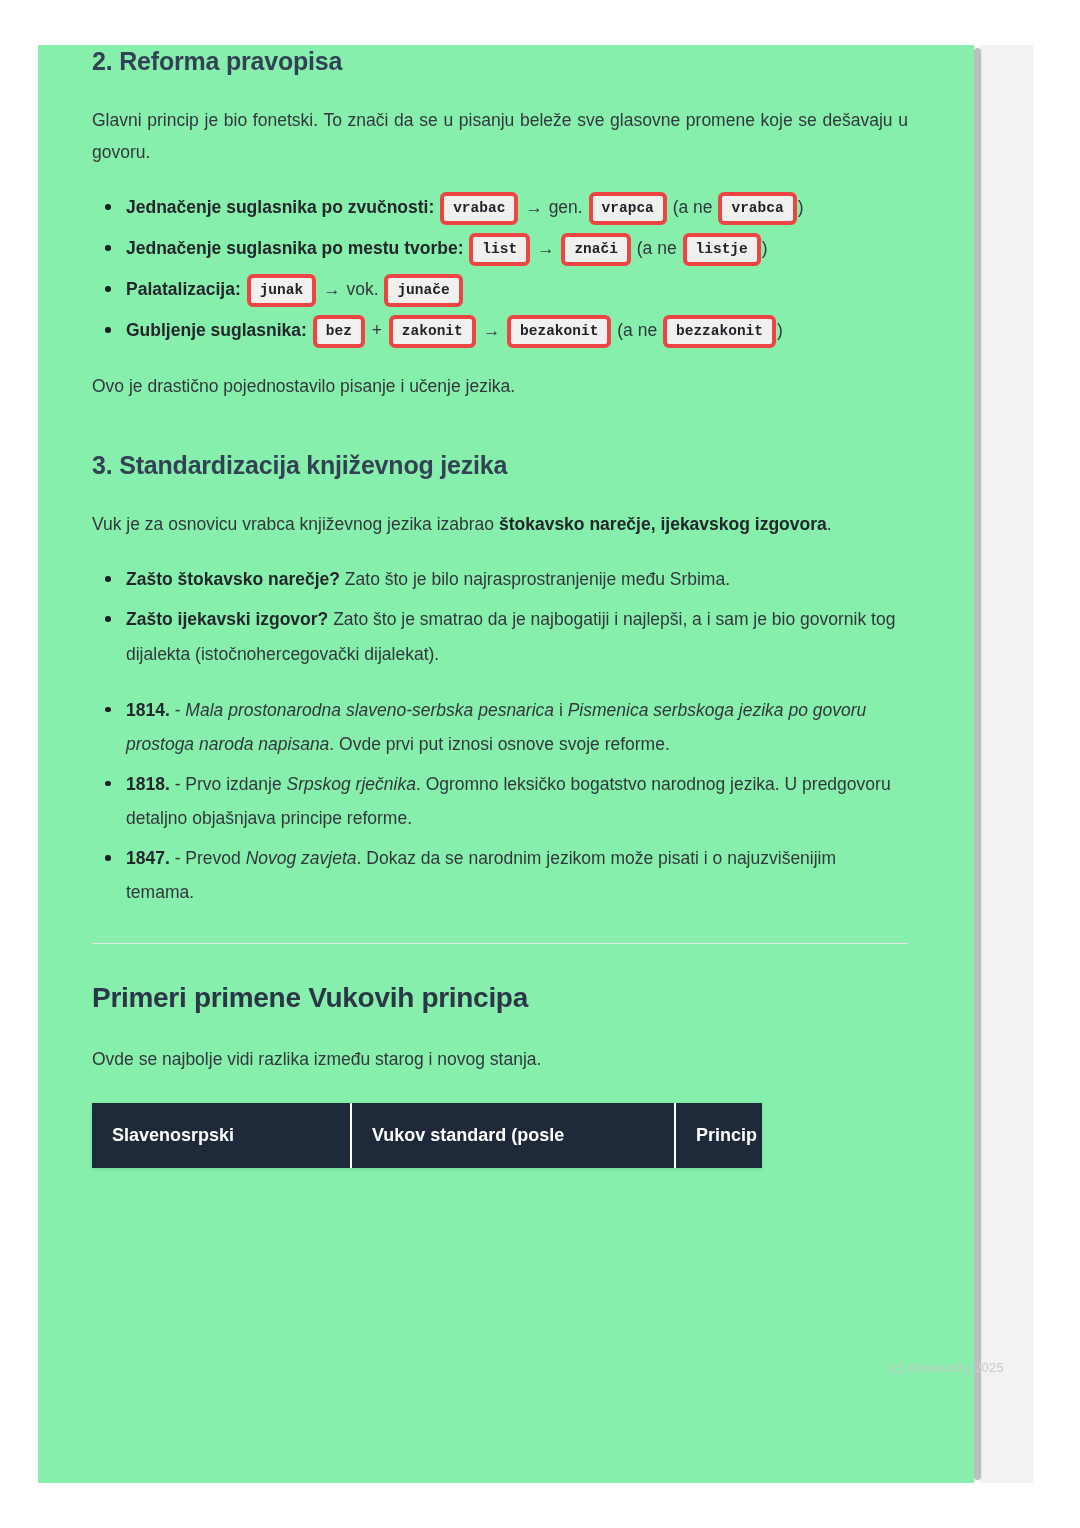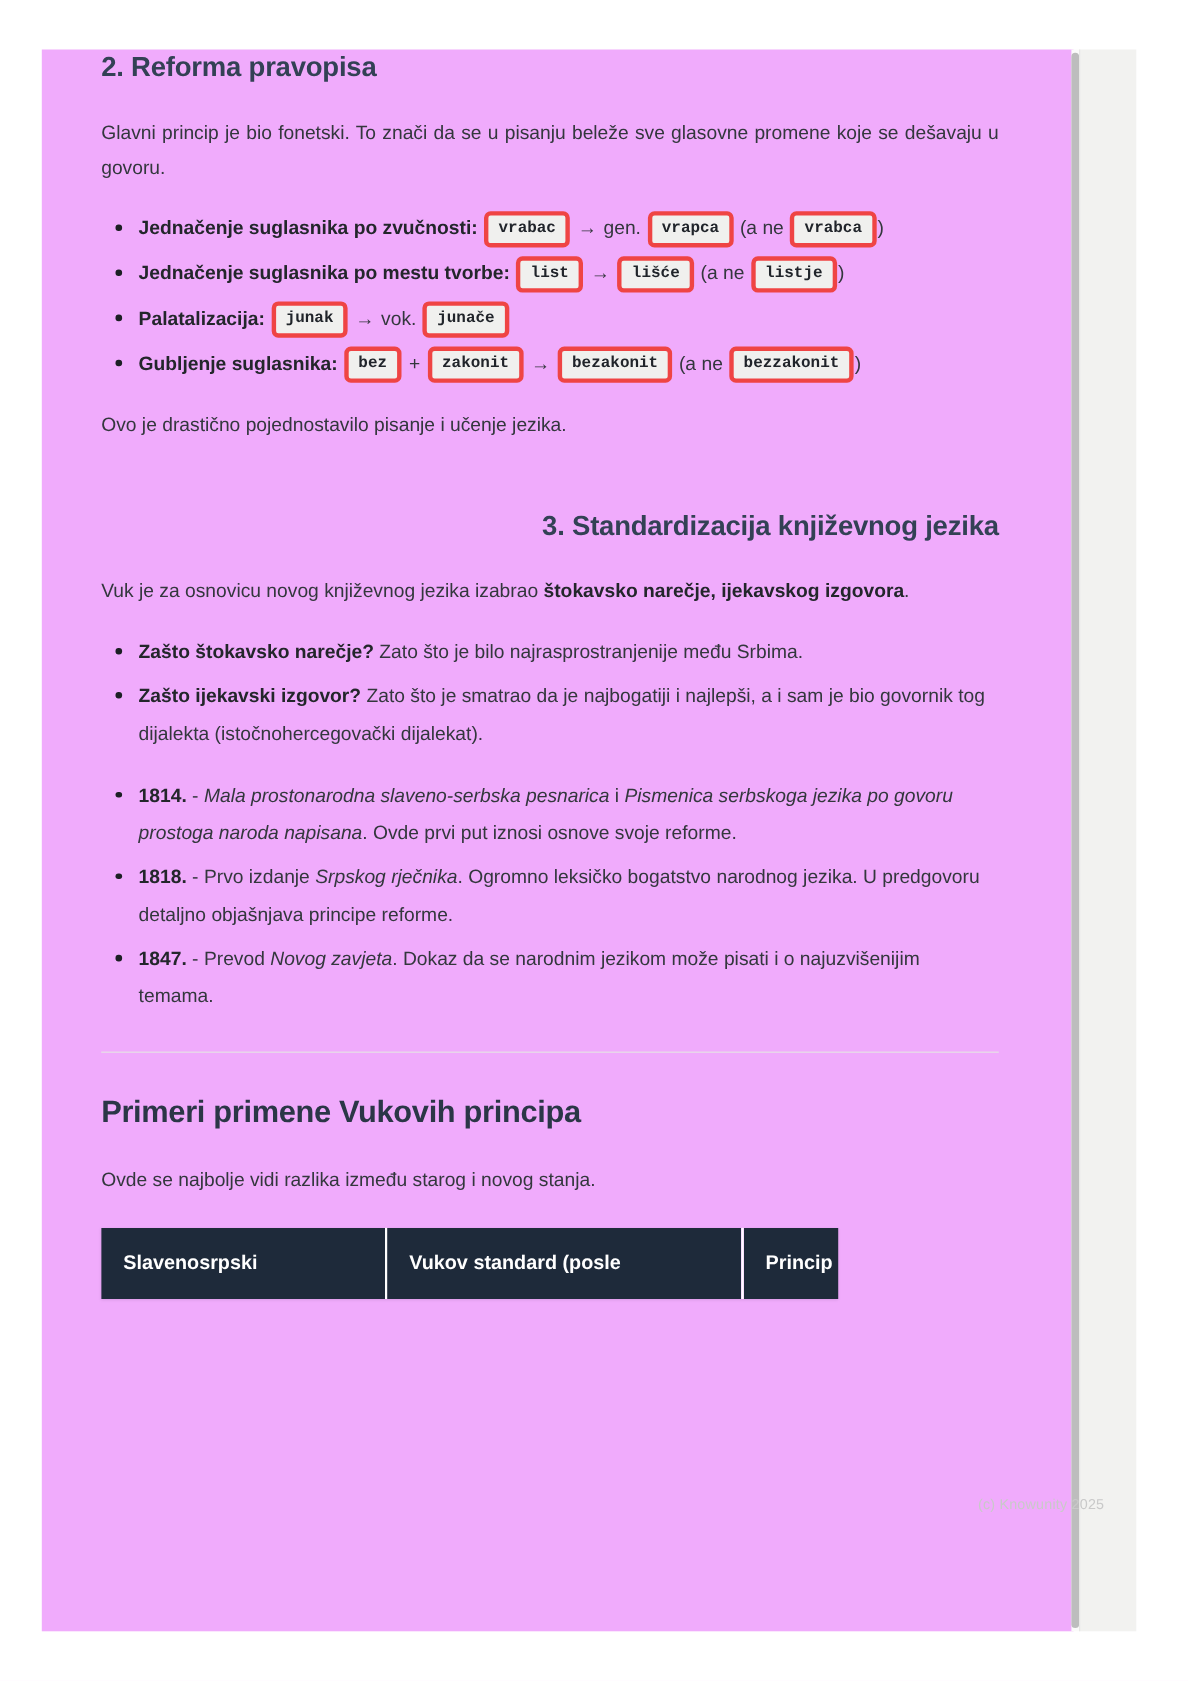--- a/index.html
+++ b/index.html
@@ -16,21 +16,21 @@
     -webkit-font-smoothing: antialiased;
   }
 
   
   .doc-panel {
     position: absolute;
     left: 38px;
     top: 45px;
     width: 938px;
     height: 1438px;
-    background: #f0abfc;
+    background: #86efac;
     overflow: hidden;
     box-sizing: border-box;
   }
 
   .doc-inner {
     padding: 0 68px 0 54px;
     box-sizing: border-box;
     width: 100%;
   }
 
@@ -64,21 +64,21 @@
 
   
   h2.section-heading {
     font-size: 25px;
     line-height: 1.3;
     font-weight: 700;
     color: #334155;
     margin: 0 0 26px 0;
     letter-spacing: -0.2px;
   }
-  h2.section-heading.spaced-top { margin-top: 60px; text-align: right; }
+  h2.section-heading.spaced-top { margin-top: 47px; }
 
   h1.big-heading {
     font-size: 28px;
     line-height: 1.3;
     font-weight: 700;
     color: #2b3647;
     margin: 36px 0 26px 0;
     letter-spacing: -0.3px;
   }
 
@@ -201,21 +201,21 @@
         <span>gen.</span>
         <code class="chip">vrapca</code>
         <span>(a ne</span>
         <code class="chip">vrabca</code><span>)</span>
       </li>
 
       <li>
         <b>Jednačenje suglasnika po mestu tvorbe:</b>
         <code class="chip">list</code>
         <span class="arrow">→</span>
-        <code class="chip">lišće</code>
+        <code class="chip">znači</code>
         <span>(a ne</span>
         <code class="chip">listje</code><span>)</span>
       </li>
 
       <li>
         <b>Palatalizacija:</b>
         <code class="chip">junak</code>
         <span class="arrow">→</span>
         <span>vok.</span>
         <code class="chip">junače</code>
@@ -231,21 +231,21 @@
         <span>(a ne</span>
         <code class="chip">bezzakonit</code><span>)</span>
       </li>
     </ul>
 
     <p class="body-text left">Ovo je drastično pojednostavilo pisanje i učenje jezika.</p>
 
     <h2 class="section-heading spaced-top">3. Standardizacija književnog jezika</h2>
 
     <p class="body-text">
-      <span>Vuk je za osnovicu novog književnog jezika izabrao </span><b>štokavsko narečje, ijekavskog izgovora</b><span>.</span>
+      <span>Vuk je za osnovicu vrabca književnog jezika izabrao </span><b>štokavsko narečje, ijekavskog izgovora</b><span>.</span>
     </p>
 
     <ul class="bullets">
       <li>
         <b>Zašto štokavsko narečje?</b><span> Zato što je bilo najrasprostranjenije među Srbima.</span>
       </li>
       <li>
         <b>Zašto ijekavski izgovor?</b><span> Zato što je smatrao da je najbogatiji i najlepši, a i sam je bio govornik tog dijalekta (istočnohercegovački dijalekat).</span>
       </li>
     </ul>

